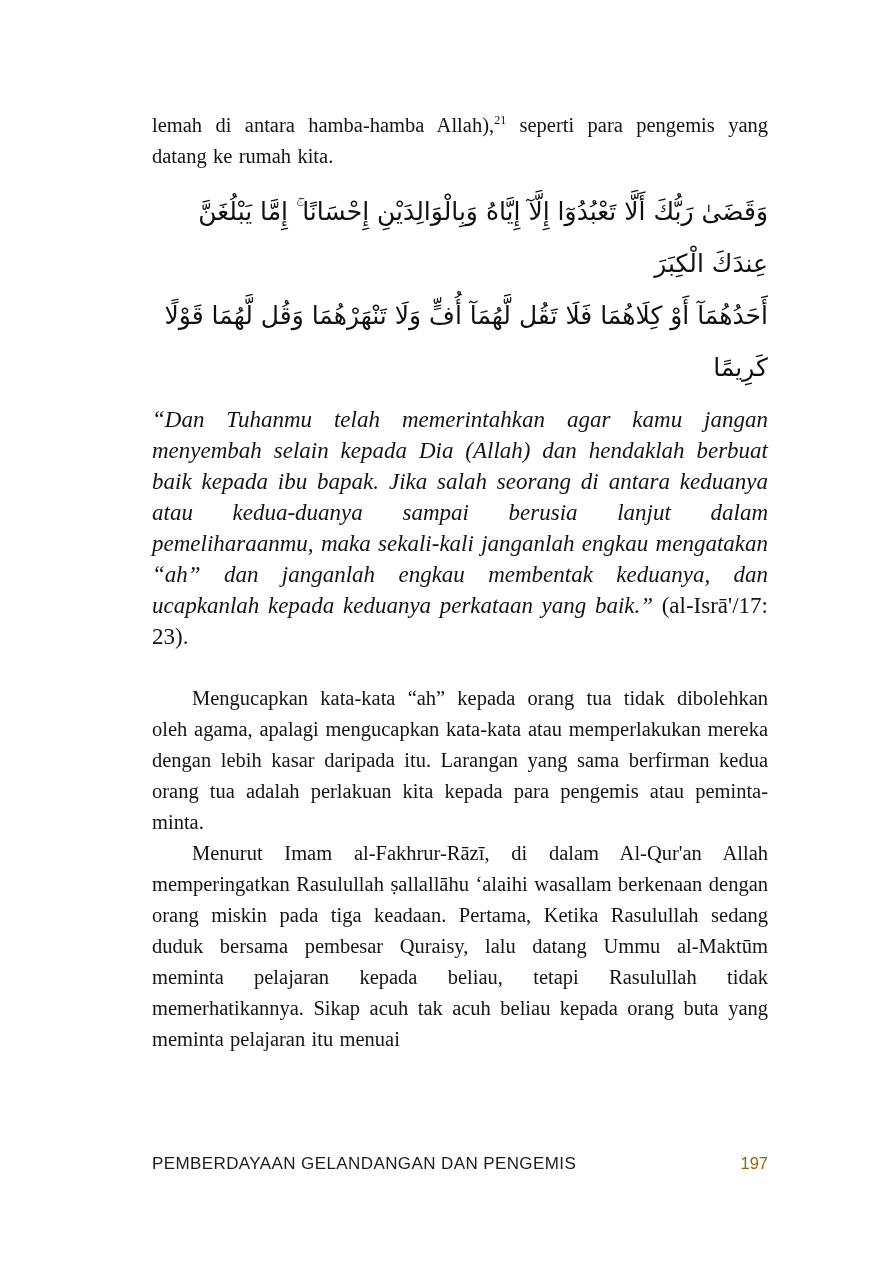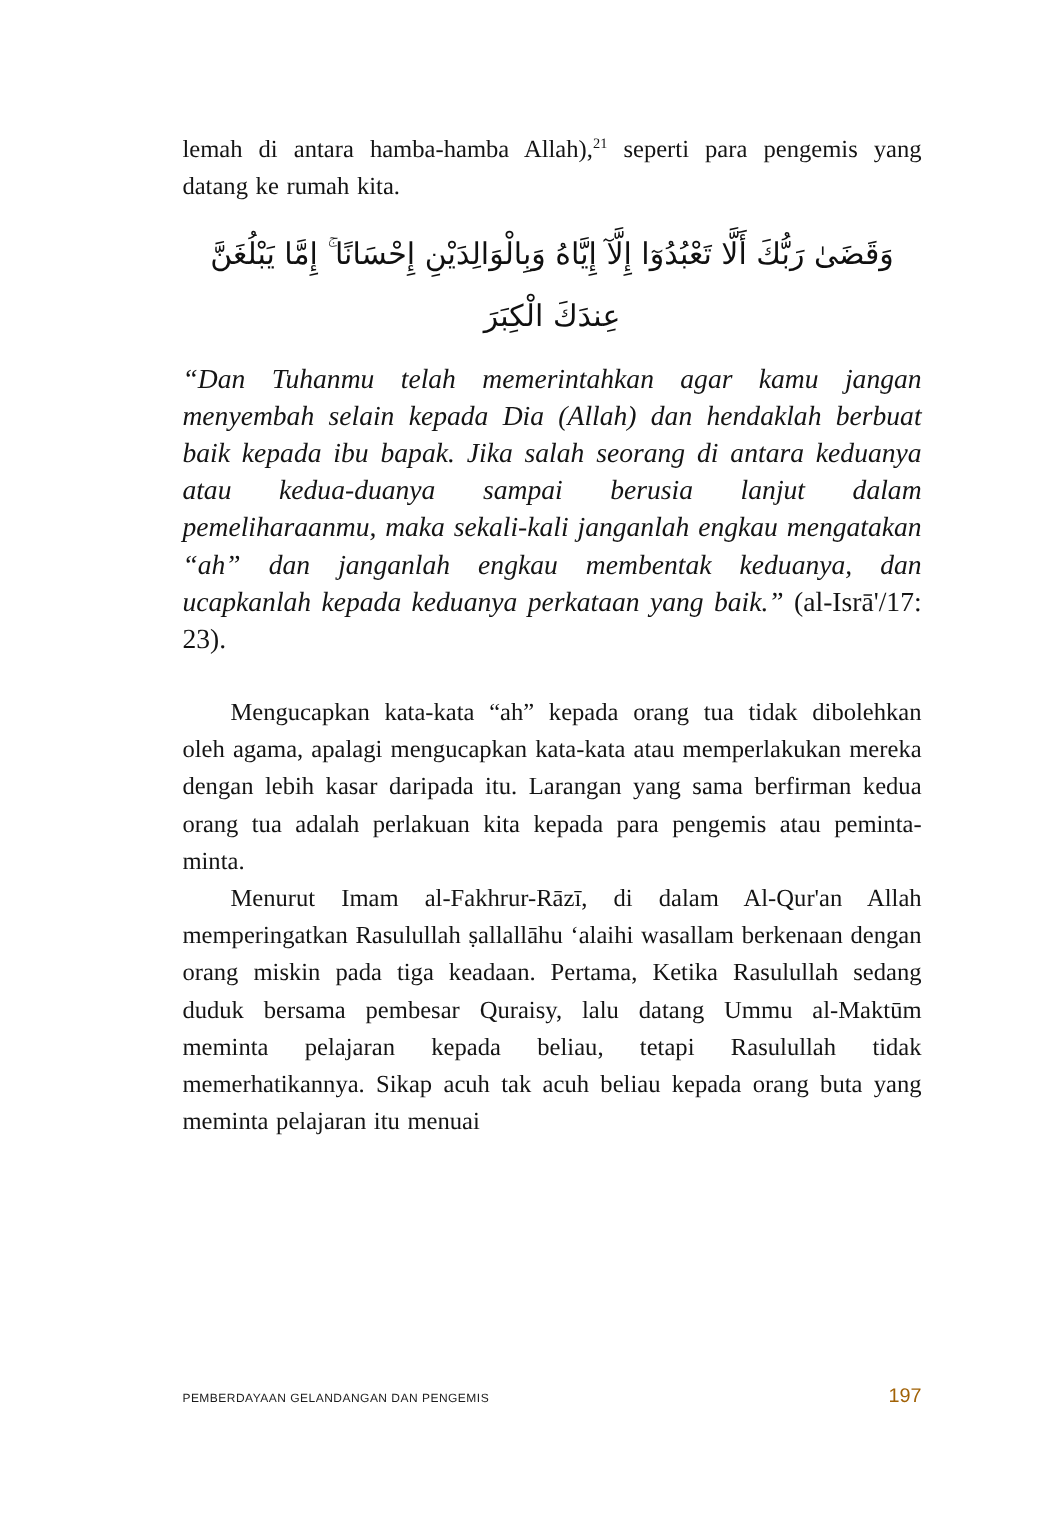--- a/index.html
+++ b/index.html
@@ -29,21 +29,21 @@
   .indent { text-indent: 40px; }
   .space-before { margin-top: 31px; }
   sup.fnref {
     font-size: 12px;
     line-height: 0;
     vertical-align: super;
   }
   .arabic {
     direction: rtl;
     unicode-bidi: embed;
-    text-align: center;
+    text-align: right;
     font-family: "DejaVu Sans", sans-serif;
     font-size: 25px;
     line-height: 52px;
     color: #101010;
     margin-top: 14px;
     margin-bottom: 10px;
   }
   .translation {
     font-size: 23px;
     line-height: 31px;
@@ -57,41 +57,42 @@
     position: absolute;
     left: 152px;
     width: 616px;
     top: 1122px;
     display: flex;
     justify-content: space-between;
     align-items: baseline;
   }
   .running-title {
     font-family: "Liberation Sans", sans-serif;
-    font-size: 10px;
+    font-size: 17px;
     letter-spacing: 0.4px;
     color: #1c1c1c;
   }
   .page-number {
     font-family: "Liberation Sans", sans-serif;
     font-size: 16.5px;
     color: #a16207;
   }
 </style>
 </head>
 <body>
 
 <div class="page">
   <div class="content">
 
     <p class="body-text"><span>lemah di antara hamba-hamba Allah),</span><sup class="fnref">21</sup><span> seperti para pengemis yang datang ke rumah kita.</span></p>
 
 
     <div class="arabic">
       <div>وَقَضَىٰ رَبُّكَ أَلَّا تَعْبُدُوٓا إِلَّآ إِيَّاهُ وَبِالْوَالِدَيْنِ إِحْسَانًا ۚ إِمَّا يَبْلُغَنَّ عِندَكَ الْكِبَرَ</div>
+      <div>أَحَدُهُمَآ أَوْ كِلَاهُمَا فَلَا تَقُل لَّهُمَآ أُفٍّ وَلَا تَنْهَرْهُمَا وَقُل لَّهُمَا قَوْلًا كَرِيمًا</div>
     </div>
 
     <p class="translation"><span class="quote">“Dan Tuhanmu telah memerintahkan agar kamu jangan menyembah selain kepada Dia (Allah) dan hendaklah berbuat baik kepada ibu bapak. Jika salah seorang di antara keduanya atau kedua-duanya sampai berusia lanjut dalam pemeliharaanmu, maka sekali-kali janganlah engkau mengatakan “ah” dan janganlah engkau membentak keduanya, dan ucapkanlah kepada keduanya perkataan yang baik.”</span><span class="cite"> (al-Isrā'/17: 23).</span></p>
 
     <p class="body-text indent space-before">Mengucapkan kata-kata “ah” kepada orang tua tidak dibolehkan oleh agama, apalagi mengucapkan kata-kata atau memperlakukan mereka dengan lebih kasar daripada itu. Larangan yang sama berfirman kedua orang tua adalah perlakuan kita kepada para pengemis atau peminta-minta.</p>
 
     <p class="body-text indent"><span>Menurut Imam al-Fakhrur-Rāzī, di dalam Al-Qur'an Allah memperingatkan Rasulullah </span><span class="ital">ṣallallāhu ‘alaihi wasallam</span><span> berkenaan dengan orang miskin pada tiga keadaan. Pertama, Ketika Rasulullah sedang duduk bersama pembesar Quraisy, lalu datang Ummu al-Maktūm meminta pelajaran kepada beliau, tetapi Rasulullah tidak memerhatikannya. Sikap acuh tak acuh beliau kepada orang buta yang meminta pelajaran itu menuai</span></p>
 
   </div>
 

